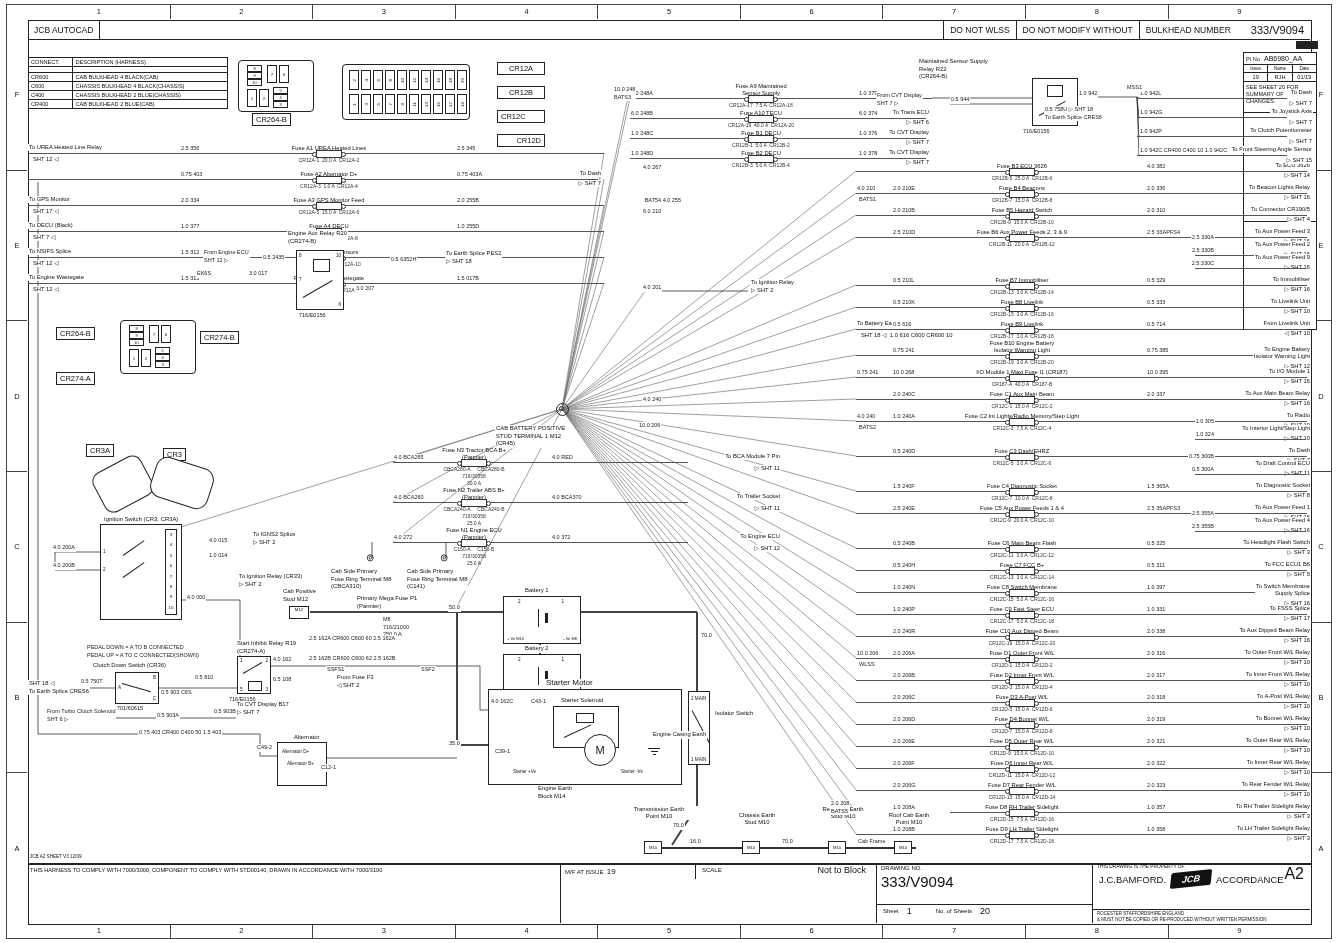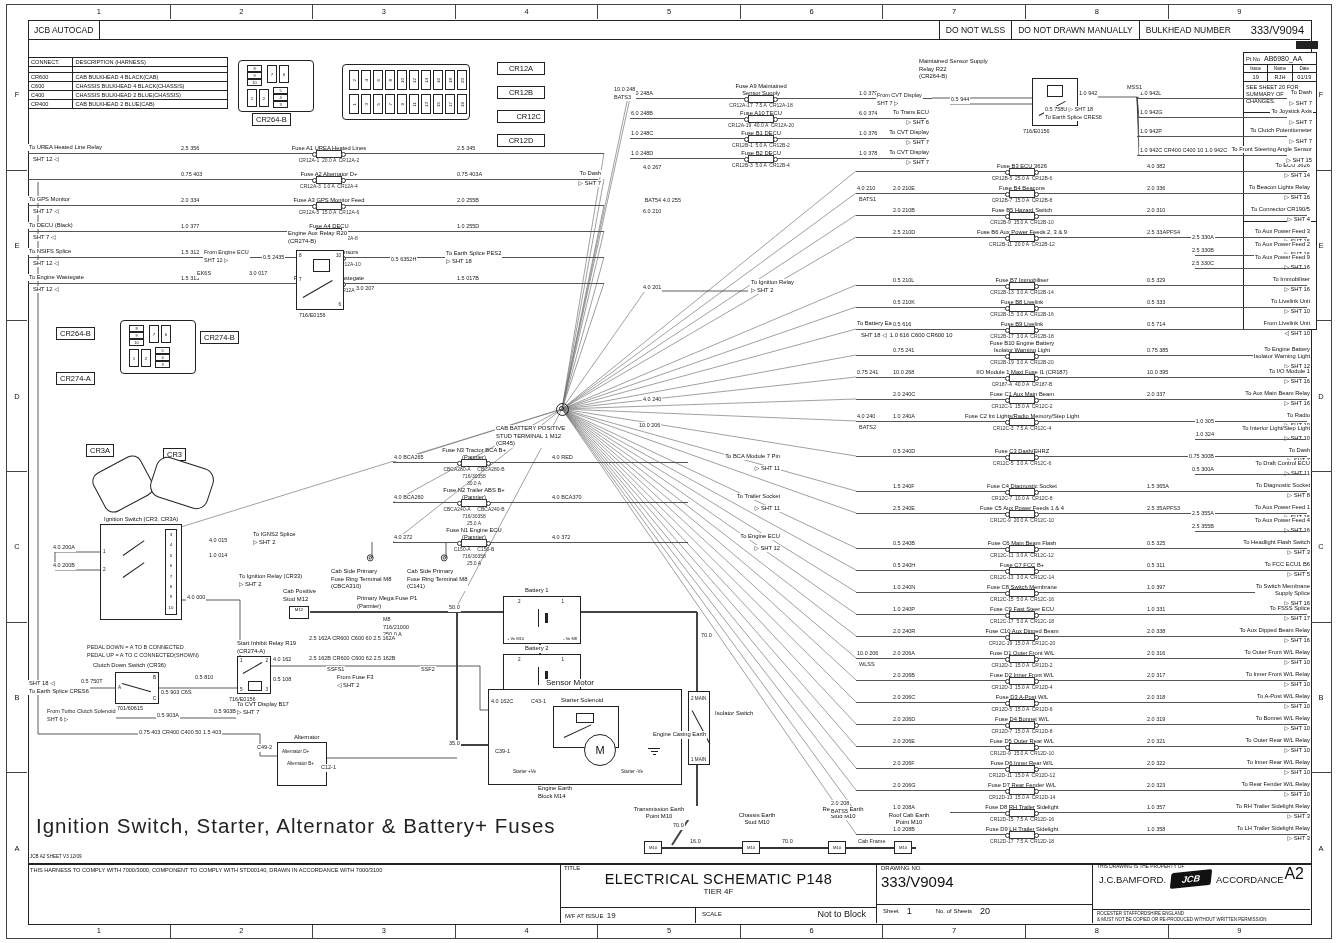--- a/index.html
+++ b/index.html
@@ -141,21 +141,21 @@
       <div>D</div>
       <div>C</div>
       <div>B</div>
       <div>A</div>
     </div>
 
   <div class="hdr">
     <div class="c">JCB AUTOCAD</div>
     <div class="c sp"></div>
     <div class="c" style="border-left:1.2px solid #222">DO NOT WLSS</div>
-    <div class="c">DO NOT DRAWN MANUALLY</div>
+    <div class="c">DO NOT MODIFY WITHOUT</div>
     <div class="c" style="border-right:none">BULKHEAD NUMBER</div>
     <div class="c num">333/V9094</div>
   </div>
 
   <svg class="wires" id="wires" width="1338" height="943">
       <line x1="562" y1="409" x2="604" y2="153" stroke="#777" stroke-width="0.7"></line>
       <line x1="562" y1="409" x2="604" y2="179" stroke="#777" stroke-width="0.7"></line>
       <line x1="562" y1="409" x2="604" y2="205" stroke="#777" stroke-width="0.7"></line>
       <line x1="562" y1="409" x2="604" y2="231" stroke="#777" stroke-width="0.7"></line>
       <line x1="562" y1="409" x2="604" y2="257" stroke="#777" stroke-width="0.7"></line>
@@ -330,22 +330,22 @@
       <span class="pinbx" style="left:102px;top:29px;width:8px;height:18px">
         <span class="vtext">17</span>
       </span>
       <span class="pinbx" style="left:114px;top:29px;width:8px;height:18px">
         <span class="vtext">19</span>
       </span>
     </div>
   <div id="cr12tags">
       <div class="tag" style="left:497px;top:62px;width:40px;text-align:center">CR12A</div>
       <div class="tag" style="left:497px;top:86px;width:40px;text-align:center">CR12B</div>
-      <div class="tag" style="left:497px;top:110px;width:40px;text-align:right">CR12C</div>
-      <div class="tag" style="left:497px;top:134px;width:40px;text-align:center">CR12D</div>
+      <div class="tag" style="left:497px;top:110px;width:40px;text-align:left">CR12C</div>
+      <div class="tag" style="left:497px;top:134px;width:40px;text-align:right">CR12D</div>
     </div>
 
   <div class="tag" style="left:56px;top:327px">CR264-B</div>
   <div class="conn" style="left:120px;top:320px;width:74px;height:52px" id="cr264-icon-b">
       <span class="pinbx" style="left:8px;top:4px;width:13px;height:5px;font-size:4px">8</span>
     <span class="pinbx" style="left:8px;top:11px;width:13px;height:5px;font-size:4px">9</span>
     <span class="pinbx" style="left:8px;top:18px;width:13px;height:5px;font-size:4px">10</span>
     <span class="pinbx" style="left:28px;top:4px;width:8px;height:16px;font-size:4.4px">7</span>
     <span class="pinbx" style="left:40px;top:4px;width:8px;height:16px;font-size:4.4px">6</span>
     <span class="pinbx" style="left:8px;top:28px;width:8px;height:16px;font-size:4.4px">1</span>
@@ -987,21 +987,21 @@
       <div class="ann lab" style="left:186px;top:594px">4.0 000</div>
       <div class="ann cmp" style="left:282px;top:588px">Cab Positive<br>Stud M12</div>
       <div class="ann cmp" style="left:356px;top:595px">Primary Mega Fuse P1<br>(Pannier)</div>
       <div class="ann lab" style="left:382px;top:616px">M8<br>716/21000<br>250.0 A</div>
       <div class="ann lab" style="left:448px;top:604px">50.0</div>
       <div class="ann cmp" style="left:330px;top:568px">Cab Side Primary<br>Fuse Ring Terminal M8<br>(CBCA310)</div>
       <div class="ann cmp" style="left:406px;top:568px">Cab Side Primary<br>Fuse Ring Terminal M8<br>(C141)</div>
       <div class="ann lab" style="left:700px;top:632px">70.0</div>
       <div class="ann cmp" style="left:524px;top:587px">Battery 1</div>
       <div class="ann cmp" style="left:524px;top:645px">Battery 2</div>
-      <div class="ann cmp cmpb" style="left:545px;top:679px">Sensor Motor</div>
+      <div class="ann cmp cmpb" style="left:545px;top:679px">Starter Motor</div>
       <div class="ann cmp" style="left:560px;top:697px">Starter Solenoid</div>
       <div class="ann lab" style="left:530px;top:698px">C43-1</div>
       <div class="ann lab" style="left:490px;top:698px">4.0 162C</div>
       <div class="ann lab" style="left:494px;top:748px">C39-1</div>
       <div class="ann lab" style="left:448px;top:740px">35.0</div>
       <div class="ann lab tiny" style="left:512px;top:768px">Starter +Ve</div>
       <div class="ann lab tiny" style="left:620px;top:768px">Starter -Ve</div>
       <div class="ann dst" style="left:652px;top:731px">Engine Casing Earth</div>
       <div class="ann cmp" style="left:537px;top:785px">Engine Earth<br>Block M14</div>
       <div class="ann cmp" style="left:714px;top:710px">Isolator Switch</div>
@@ -1030,36 +1030,30 @@
       <div class="ann cmp" style="left:293px;top:734px">Alternator</div>
       <div class="ann lab tiny" style="left:281px;top:748px">Alternator D+</div>
       <div class="ann lab tiny" style="left:286px;top:760px">Alternator B+</div>
       <div class="ann lab" style="left:256px;top:744px">C49-2</div>
       <div class="ann lab" style="left:320px;top:764px">C12-1</div>
       <div class="ann lab tiny" style="left:690px;top:695px">2 MAIN</div>
       <div class="ann lab tiny" style="left:690px;top:756px">1 MAIN</div>
       <div class="ann lab" style="left:672px;top:822px">70.0</div>
     </div>
 
-  <div class="stitle">Ignition Switch, Starter, Alternator &amp; Battery+ Fuses</div>
   <div class="stamp">JCB A2 SHEET V3 12/09</div>
 
   <div class="tbframe"></div>
   <div class="tb">
     <div class="colL">
       <div class="hrow" id="tb-heads"></div>
       <div class="vrow" id="tb-vals"></div>
       <div class="comp">THIS HARNESS TO COMPLY WITH 7000/3000, COMPONENT TO COMPLY WITH STD00140, DRAWN IN ACCORDANCE WITH 7000/3100</div>
     </div>
     <div class="colT">
-      <div class="tmain">
-        <span class="tlab">TITLE</span>
-        <div class="ttl">ELECTRICAL SCHEMATIC P148</div>
-        <div class="tsub">TIER 4F</div>
-      </div>
       <div class="tbot">
         <div class="mf"><span>M/F AT ISSUE</span>&nbsp;&nbsp;<span style="font-size:8px">19</span></div>
         <div class="sc">
             <span>SCALE</span>
             <b>Not to Block</b>
           </div>
       </div>
     </div>
     <div class="colD">
       <div class="dmain">

